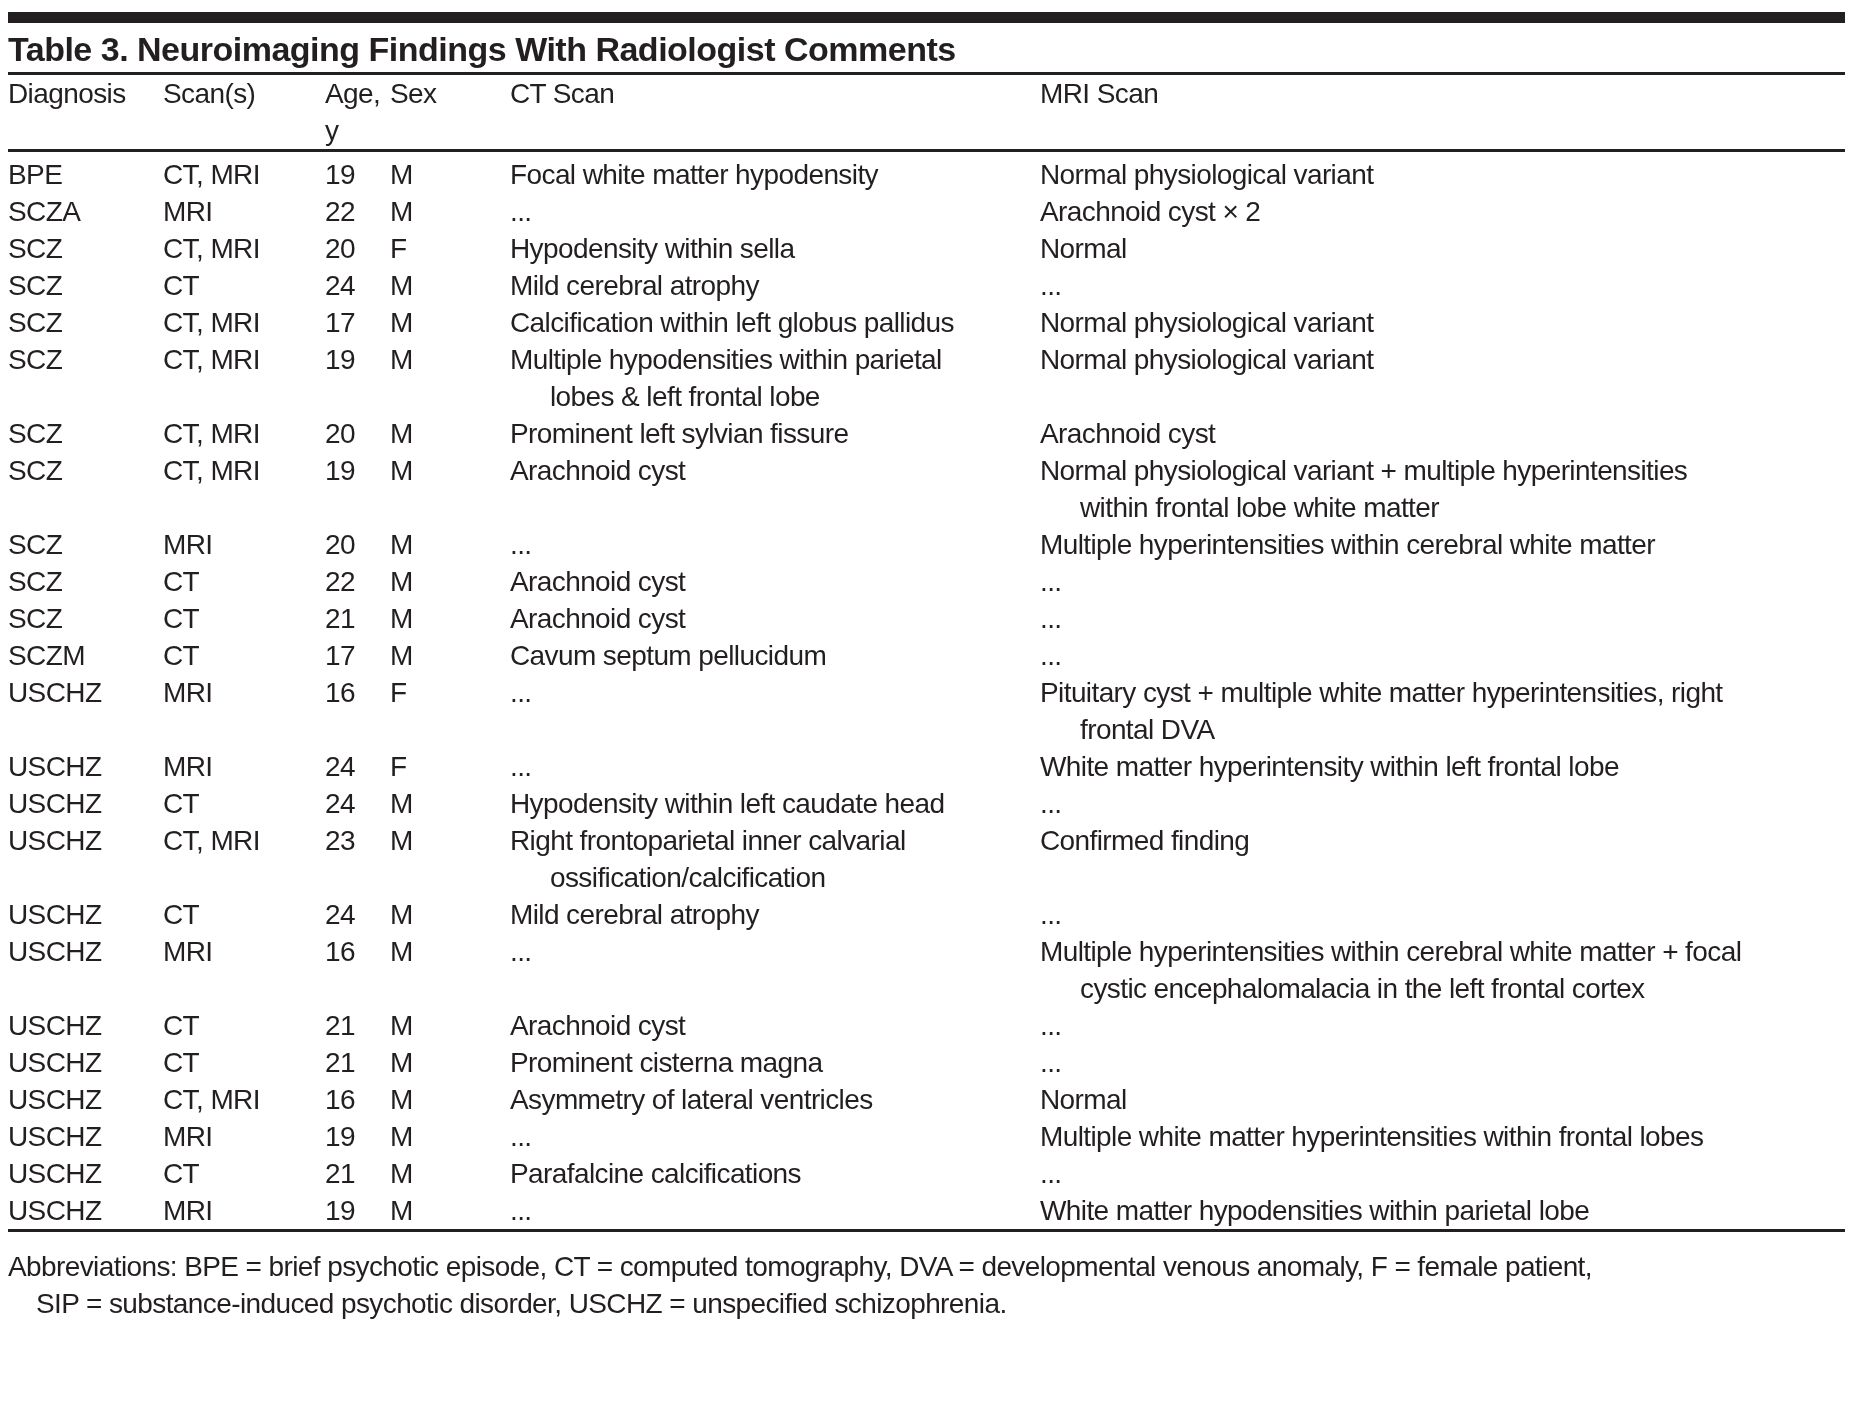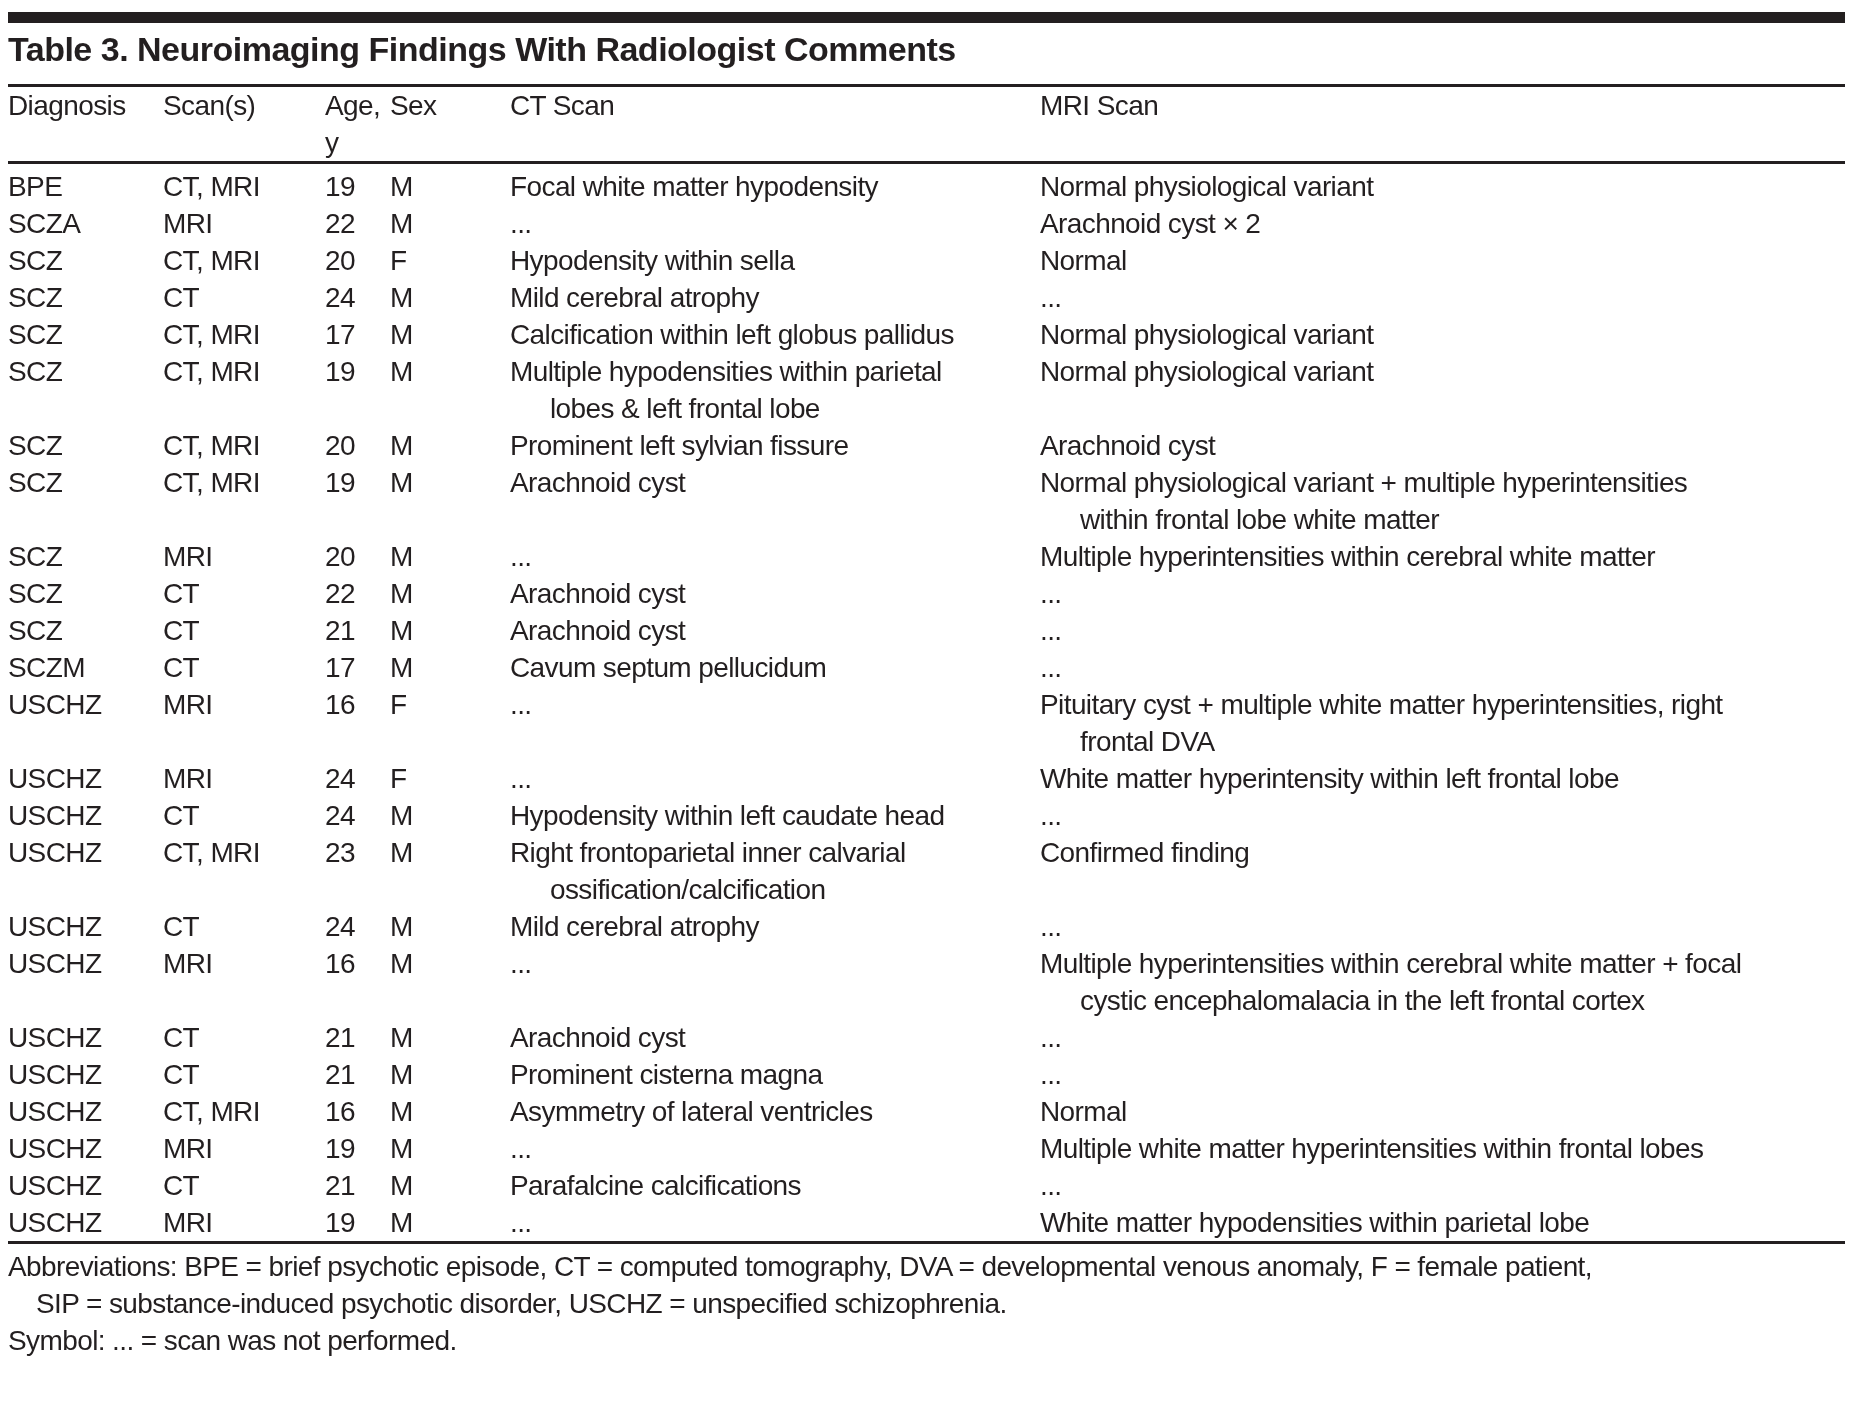--- a/index.html
+++ b/index.html
@@ -7,21 +7,21 @@
     width:1851px; height:1422px; overflow:hidden;
     font-family:"Liberation Sans","DejaVu Sans",sans-serif;
     color:#231f20;
     -webkit-font-smoothing:antialiased;
   }
   .page { width:1851px; height:1422px; padding:0 6px 0 8px; box-sizing:border-box; }
 
   .top-bar { margin-top:12px; height:11px; background:#231f20; }
 
   .title {
-    margin:5px 0 14px 0;
+    margin:5px 0 2px 0;
     font-size:34px; line-height:42px; font-weight:bold;
     letter-spacing:-0.5px;
   }
   .rule { background:#231f20; }
   .title-rule { height:3px; }
 
   table.findings {
     width:100%; border-collapse:collapse; table-layout:fixed;
     border-bottom:3px solid #231f20;
   }
@@ -40,21 +40,21 @@
 
   tbody tr:first-child td { padding-top:4px;margin-left:45px; }
   td.c-diag  { padding-left:4px; }
   td.c-scans { padding-left:12px; }
   td.c-age   { text-align:center; }
   td.c-sex   { text-align:center; }
   td.c-ct    { }
   td.c-mri   { padding-left:5px; }
   td .cont   { padding-left:40px; line-height:37px; }
 
-  .footnotes { padding-top:4px; }
+  .footnotes { padding-top:16px; }
   .fline {
     font-size:28px; line-height:37px; letter-spacing:-0.6px;
   }
   .fline.indent { padding-left:28px; }
 </style>
 </head>
 <body>
 
 <div class="page">
 
@@ -299,16 +299,15 @@
     <td class="c-sex">M</td>
     <td class="c-ct">...</td>
     <td class="c-mri">White matter hypodensities within parietal lobe</td>
   </tr>
 </tbody>
   </table>
 
   <div class="footnotes">
       <div class="fline">Abbreviations: BPE = brief psychotic episode, CT = computed tomography, DVA = developmental venous anomaly, F = female patient,</div>
       <div class="fline indent">SIP = substance-induced psychotic disorder, USCHZ = unspecified schizophrenia.</div>
-      <div class="fline">Symbol: ... = scan was not performed.</div>
     </div>
 
 </div>
 
 </body></html>

